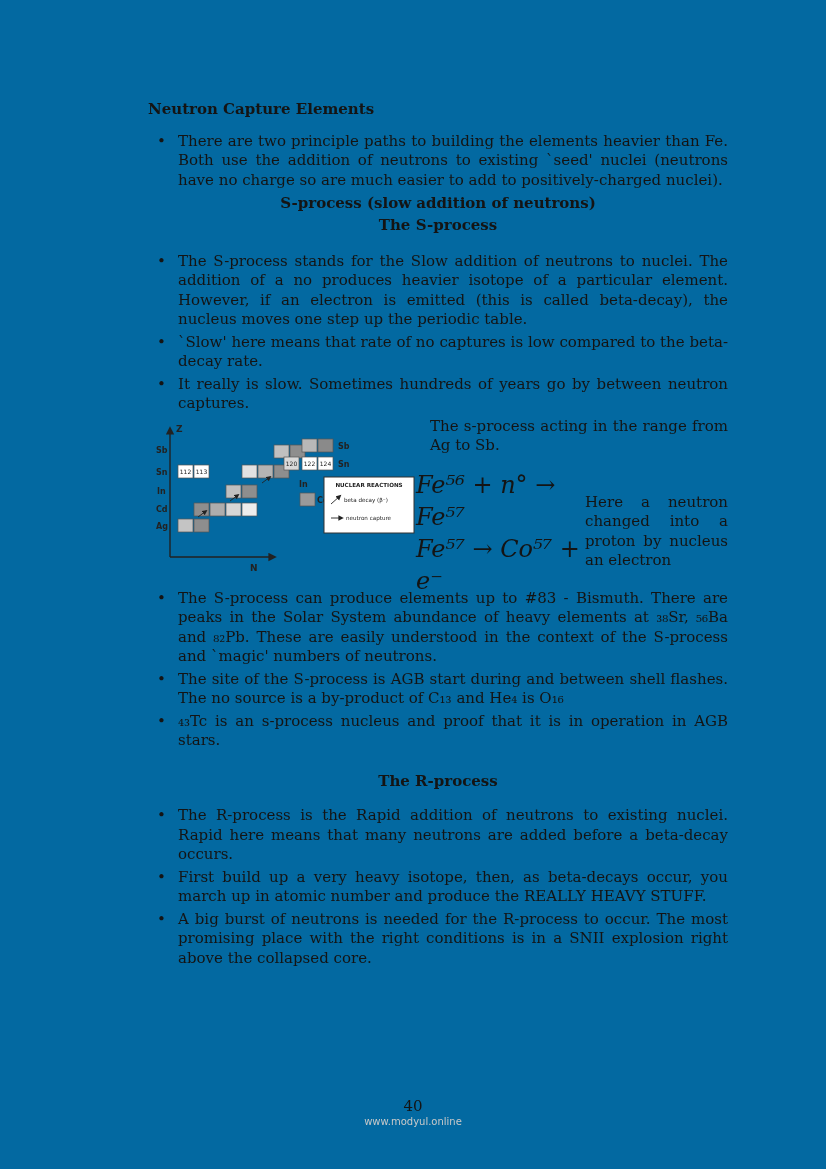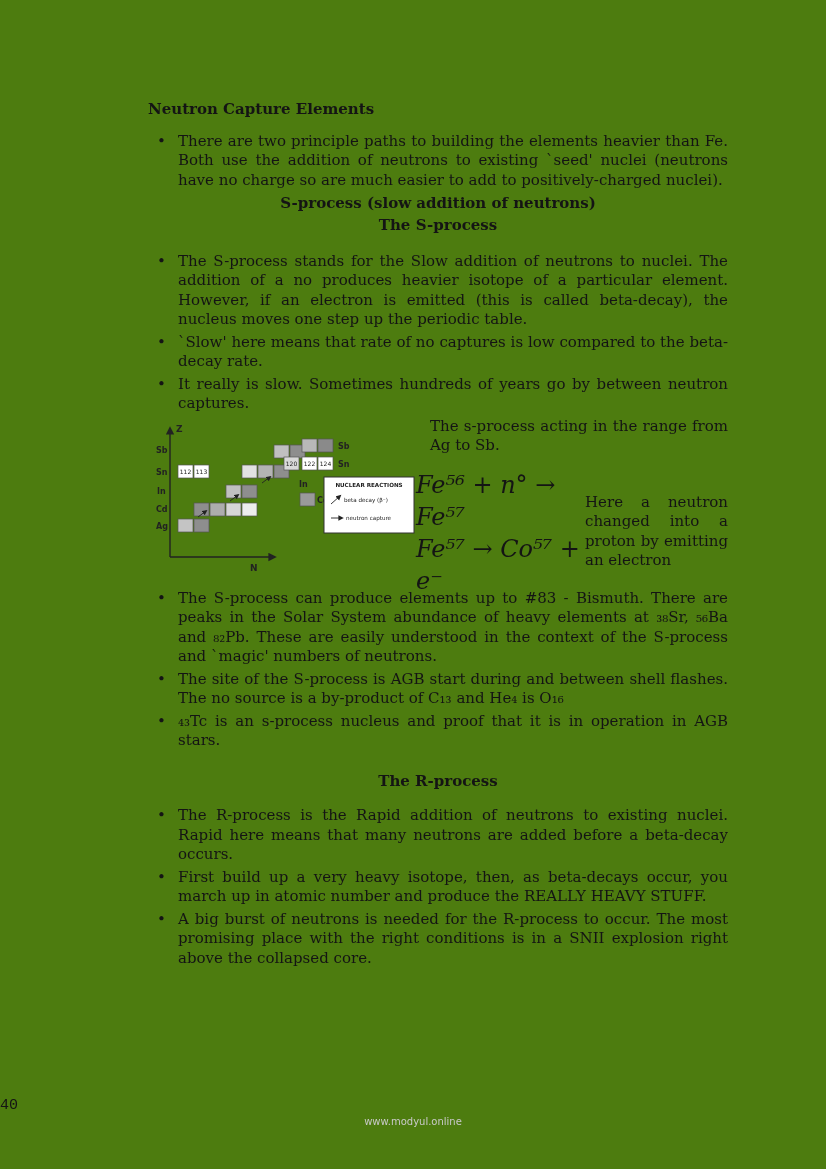--- a/index.html
+++ b/index.html
@@ -1,20 +1,20 @@
 <!DOCTYPE html>
 <html><head>
 <meta charset="utf-8">
 <style>
   * { margin:0; padding:0; box-sizing:border-box; }
   html,body { background:#ffffff; }
   .page {
     position:relative;
     width:826px; height:1169px;
-    background:#4d7c0f;
+    background:#0369a1;
     font-family:"DejaVu Serif", serif;
     color:#141414;
     overflow:hidden;
   }
   .content {
     position:absolute; left:148px; top:100px; width:580px;
     font-size:15px; line-height:19.5px;
   }
   .doc-title { font-weight:700; margin-bottom:12px; }
   .bullet { display:flex; margin-bottom:3px; }
@@ -24,21 +24,21 @@
   .section-heading { font-weight:700; margin:3px 0 16px;text-align:center; }
   .section-heading.r { margin:21px 0 15px; }
 
   .figure-row { position:relative; height:164px; margin:2px 0 8px; }
   .chart-svg { position:absolute; left:6px; top:2px; }
   .fig-caption { position:absolute; left:282px; top:0; width:298px; text-align:justify; }
   .equations { position:absolute; left:268px; top:52px; width:172px;
                font-style:italic; font-size:24px; line-height:32px; }
   .fig-note { position:absolute; left:437px; top:76px; width:143px; text-align:justify; }
 
-  .page-number { position:absolute; top:1097px; left:0; width:100%; font-size:15px;font-family:Liberation Mono, monospace; }
+  .page-number { position:absolute; top:1097px; left:0; width:100%; text-align:center; font-size:15px; }
   .watermark { position:absolute; top:1116px; left:0; width:100%; text-align:center;
                font-family:"DejaVu Sans", sans-serif; font-size:10px; color:#c9c9c9; }
 
   .chart-svg text { font-family:"DejaVu Sans", sans-serif; fill:#222; }
   .ax-label { font-size:9px; font-weight:700; }
   .el-label { font-size:8px; font-weight:700; }
   .iso-num { font-size:6px; text-anchor:middle; }
   .leg-title { font-size:5.6px; font-weight:700; text-anchor:middle; }
   .leg-item { font-size:5.6px; }
 </style>
@@ -146,21 +146,21 @@
           <line x1="177" y1="99" x2="188" y2="99" stroke="#222" stroke-width="0.9" marker-end="url(#ah)"></line>
           <text class="leg-item" x="192" y="101">neutron capture</text>
         </g>
       </svg>
 
       <div class="fig-caption">The s-process acting in the range from Ag to Sb.</div>
       <div class="equations">
         <div class="eq">Fe⁵⁶ + n° → Fe⁵⁷</div>
         <div class="eq">Fe⁵⁷ → Co⁵⁷ + e⁻</div>
       </div>
-      <div class="fig-note">Here a neutron changed into a proton by emitting an electron</div>
+      <div class="fig-note">Here a neutron changed into a proton by nucleus an electron</div>
     </div>
 
     <div class="bullet">
       <span class="marker">•</span>
       <span class="btext">The S-process can produce elements up to #83 - Bismuth. There are peaks in the Solar System abundance of heavy elements at ₃₈Sr, ₅₆Ba and ₈₂Pb. These are easily understood in the context of the S-process and `magic' numbers of neutrons.</span>
     </div>
     <div class="bullet">
       <span class="marker">•</span>
       <span class="btext">The site of the S-process is AGB start during and between shell flashes. The no source is a by-product of C₁₃ and He₄ is O₁₆</span>
     </div>

